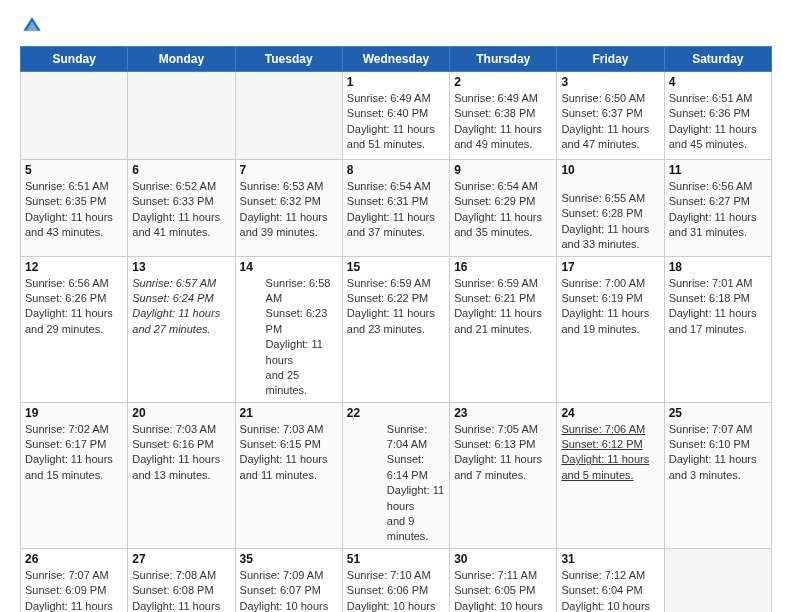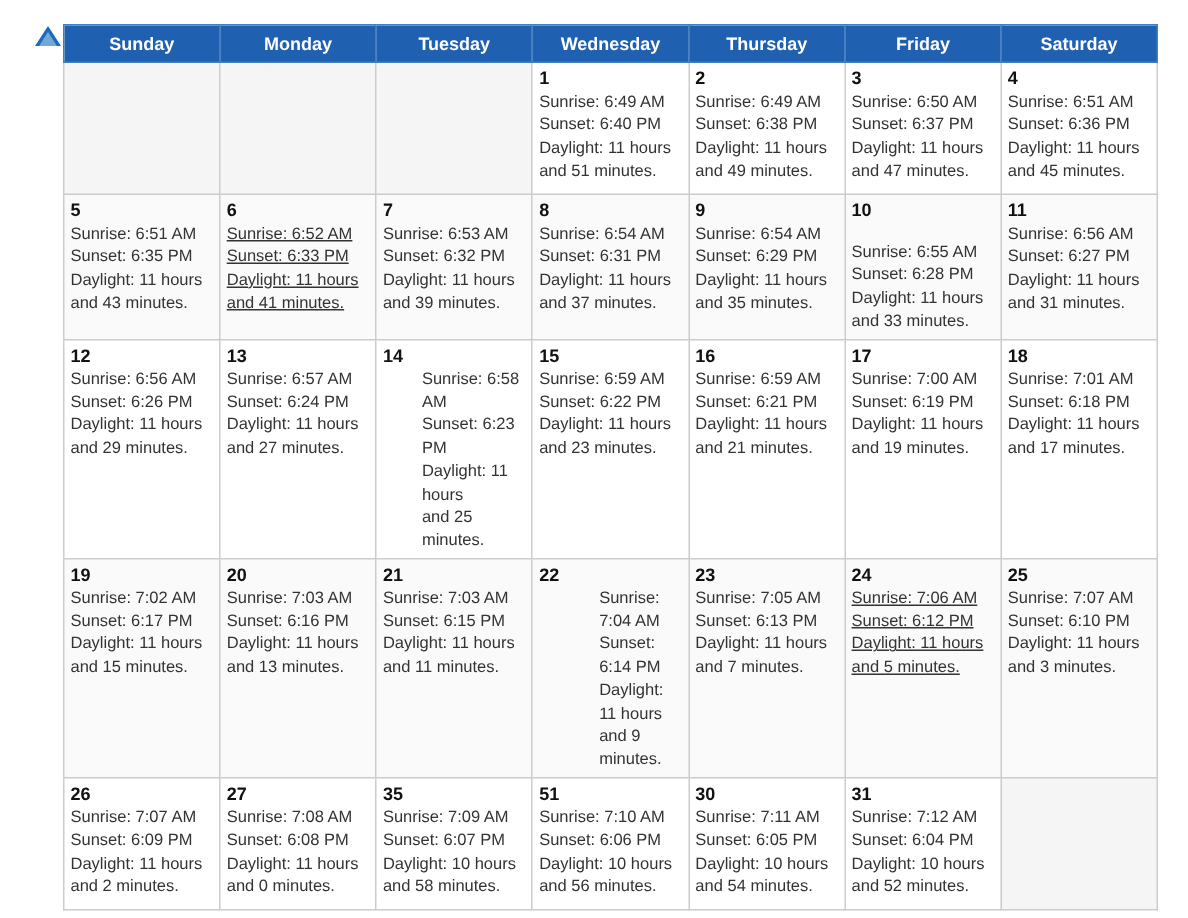--- a/index.html
+++ b/index.html
@@ -8,21 +8,21 @@
       background: #fff;
       width: 792px;
       height: 612px;
       overflow: hidden;
     }
     .page {
       width: 792px;
       height: 612px;
       padding: 16px 20px 22px 20px;
       display: flex;
-      flex-direction: row;
+      flex-direction: column;
     }
     .header {
       display: flex;
       justify-content: space-between;
       align-items: flex-start;
       margin-bottom: 10px;
     }
     .logo {
       display: flex;
       align-items: center;
@@ -172,21 +172,21 @@
         <tr>
           <td>
             <div class="day-number">5</div>
             <div class="day-info" style="white-space: pre-line;">Sunrise: 6:51 AM
 Sunset: 6:35 PM
 Daylight: 11 hours
 and 43 minutes.</div>
           </td>
           <td>
             <div class="day-number">6</div>
-            <div class="day-info" style="white-space: pre-line; text-decoration: underline;">Sunrise: 6:52 AM
+            <div class="day-info" style="white-space: pre-line;">Sunrise: 6:52 AM
 Sunset: 6:33 PM
 Daylight: 11 hours
 and 41 minutes.</div>
           </td>
           <td>
             <div class="day-number">7</div>
             <div class="day-info" style="white-space: pre-line;">Sunrise: 6:53 AM
 Sunset: 6:32 PM
 Daylight: 11 hours
 and 39 minutes.</div>
@@ -223,21 +223,21 @@
         <tr>
           <td>
             <div class="day-number">12</div>
             <div class="day-info" style="white-space: pre-line;">Sunrise: 6:56 AM
 Sunset: 6:26 PM
 Daylight: 11 hours
 and 29 minutes.</div>
           </td>
           <td>
             <div class="day-number">13</div>
-            <div class="day-info" style="white-space: pre-line;">Sunrise: 6:57 AM
+            <div class="day-info" style="white-space: pre-line; font-style: italic;">Sunrise: 6:57 AM
 Sunset: 6:24 PM
 Daylight: 11 hours
 and 27 minutes.</div>
           </td>
           <td>
             <div class="day-number">14</div>
             <div class="day-info" style="white-space: pre-line; margin-left: 26px;">Sunrise: 6:58 AM
 Sunset: 6:23 PM
 Daylight: 11 hours
 and 25 minutes.</div>

